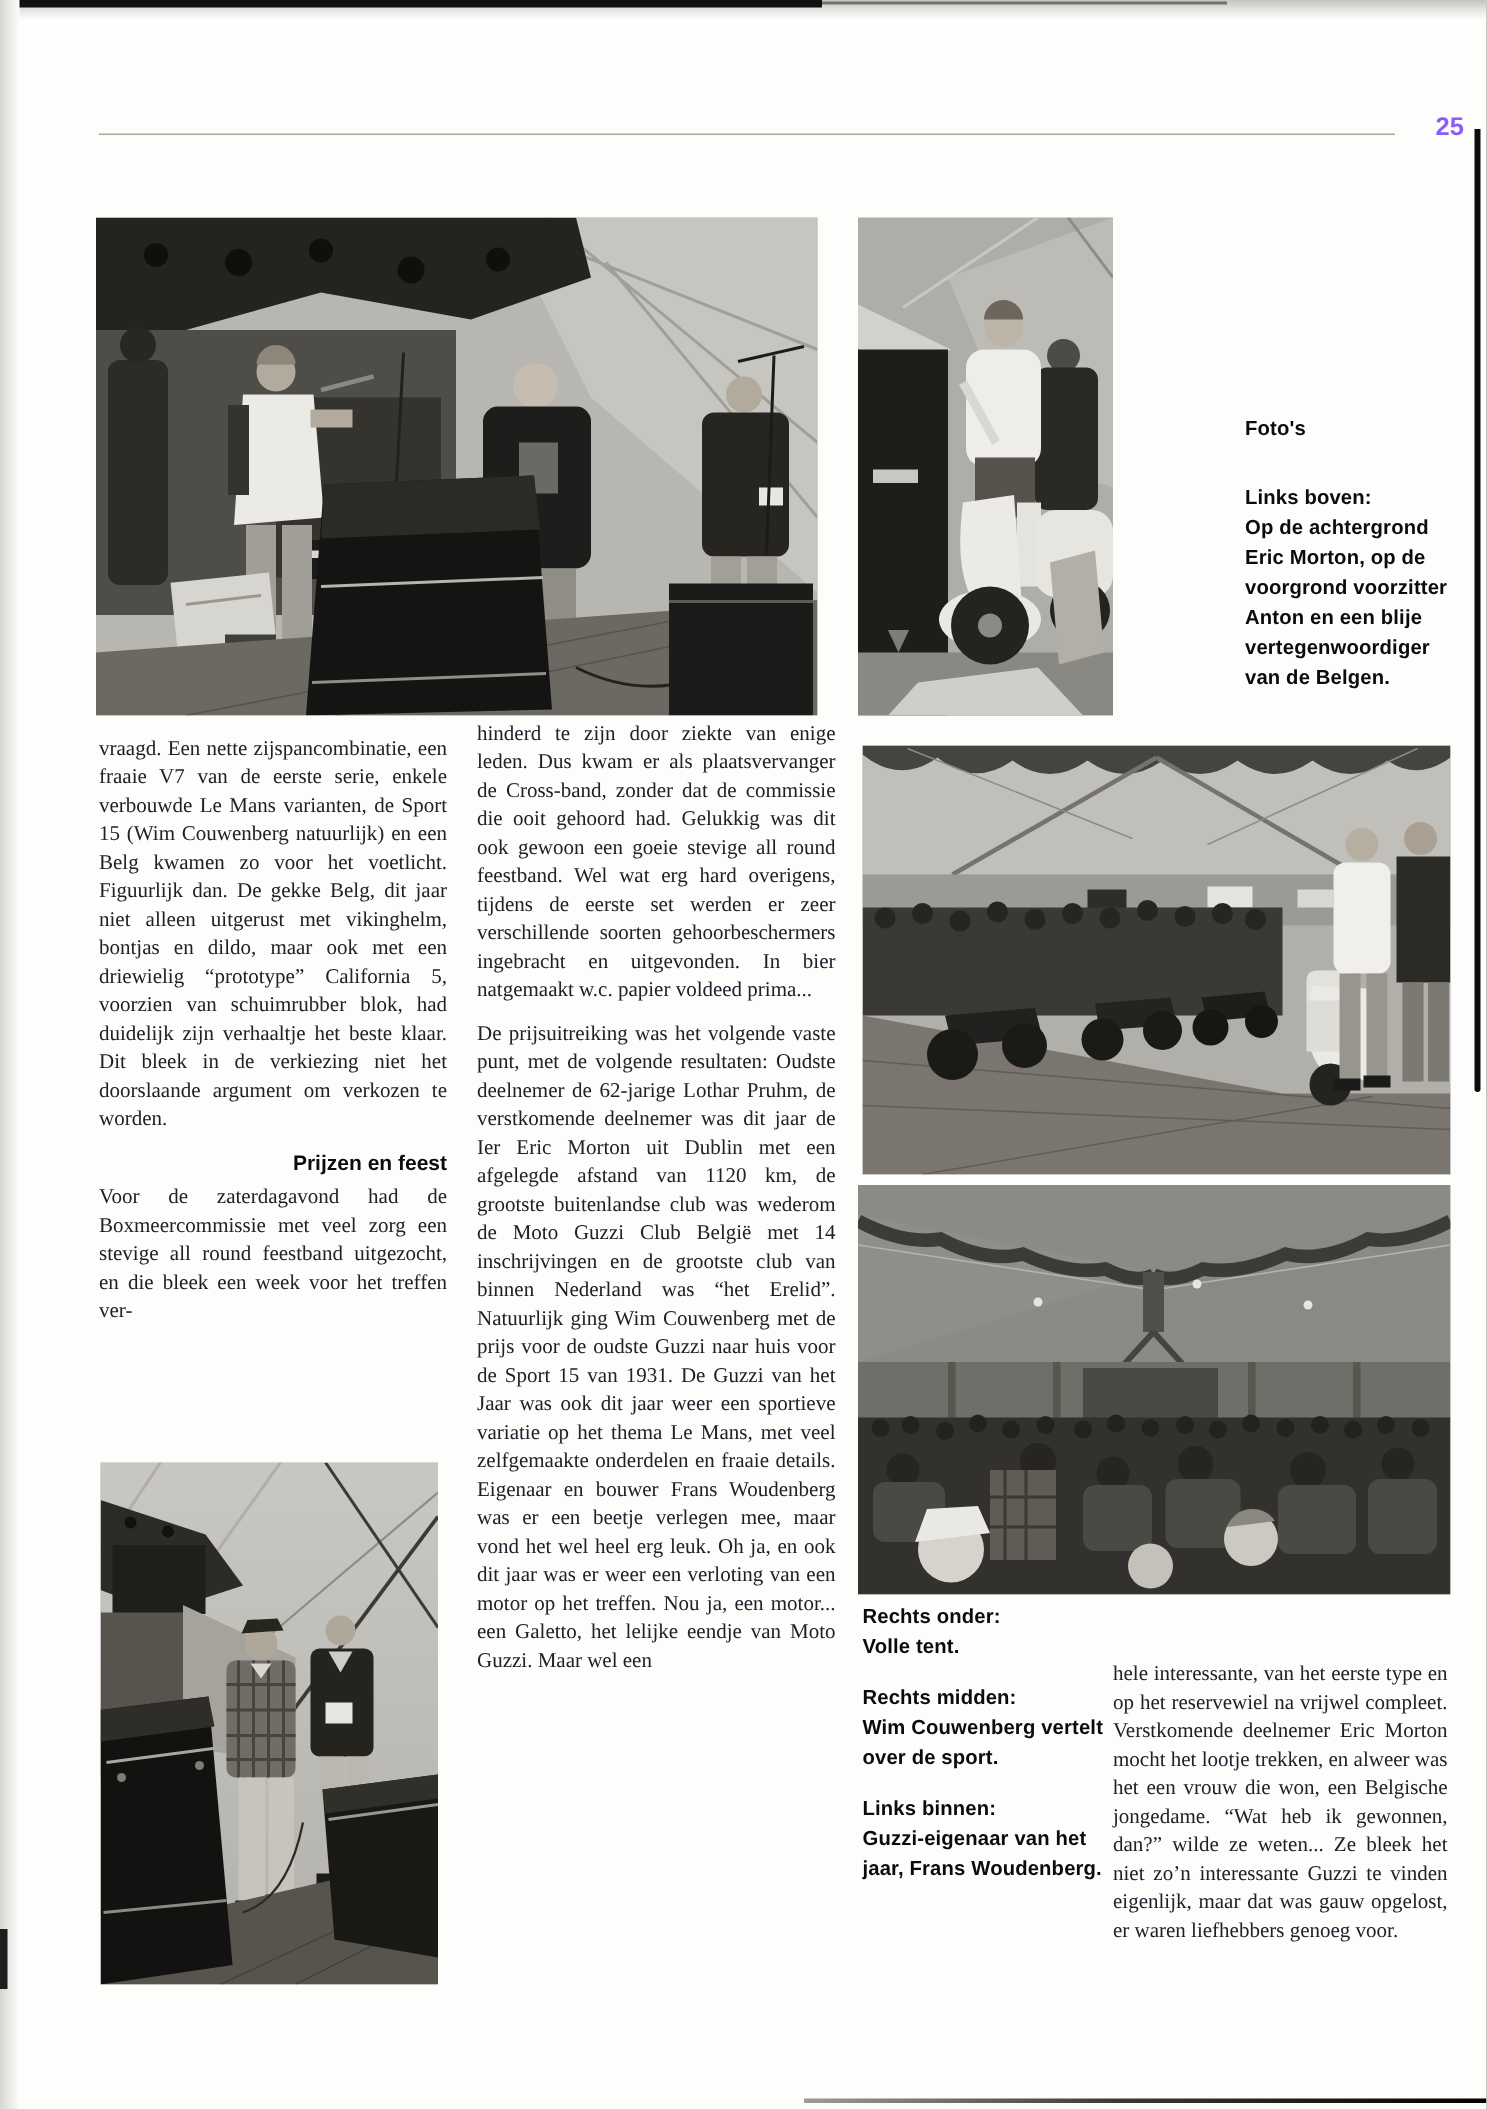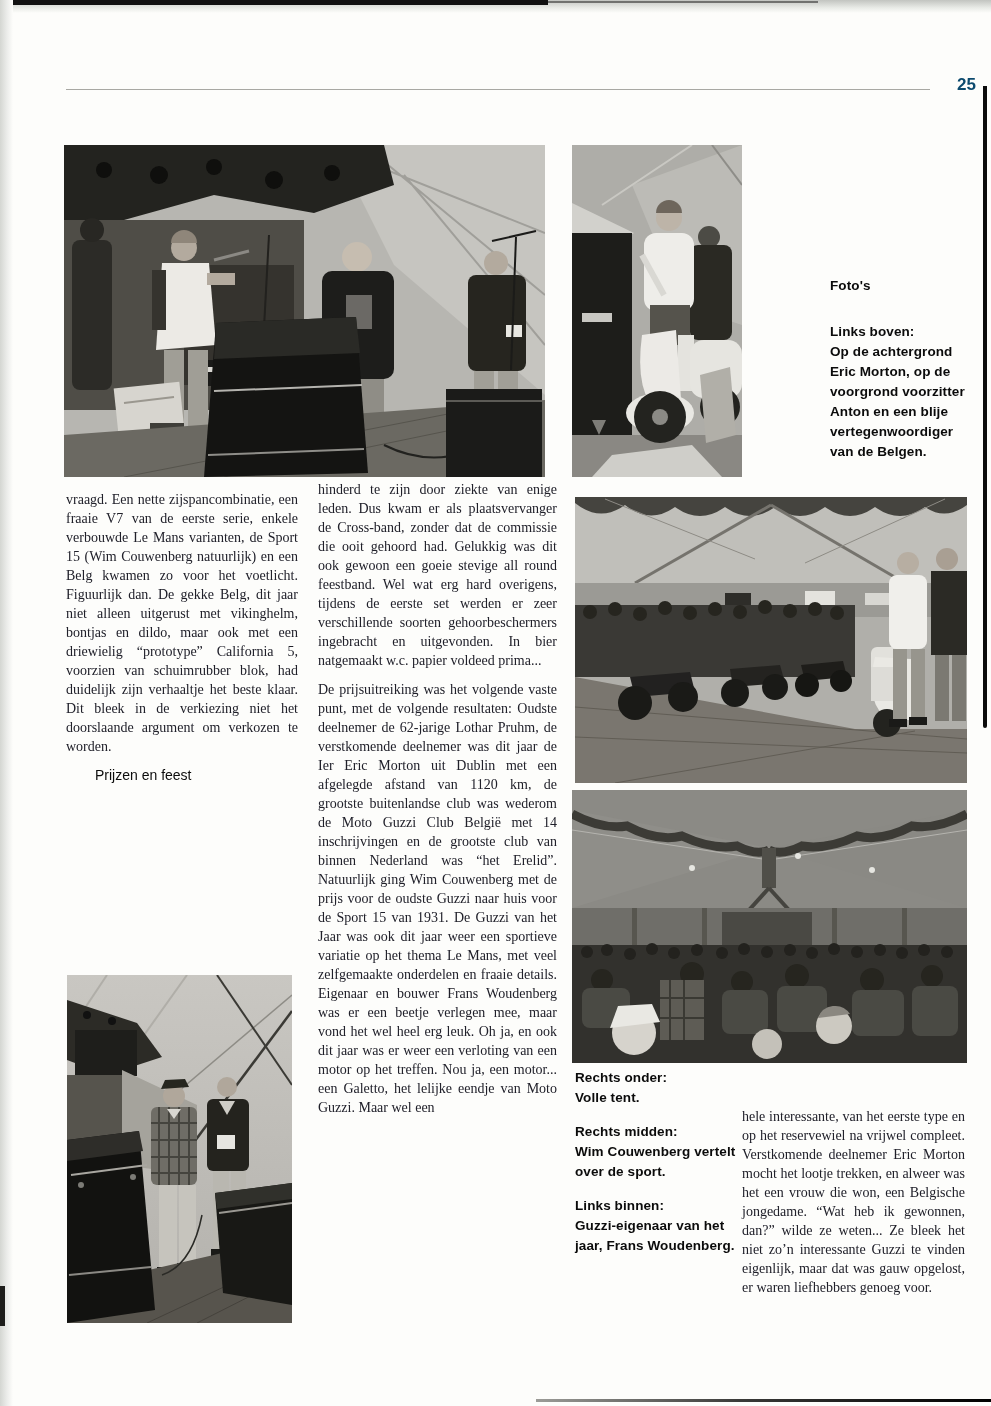--- a/index.html
+++ b/index.html
@@ -15,30 +15,30 @@
   .scan-top-line2{position:absolute;left:548px;top:1px;width:270px;height:2px;background:#4a4a48;opacity:.7;}
   .scan-left-strip{position:absolute;left:0;top:0;width:13px;height:1406px;
     background:linear-gradient(90deg,#d4d6d2 0%,#ecedeb 55%,#fdfdfb 100%);}
   .scan-right-line{position:absolute;left:983px;top:86px;width:4px;height:642px;background:#0c0c0c;border-radius:0 0 2px 2px;}
   .scan-bottom-line{position:absolute;left:536px;top:1399px;width:455px;height:3px;
     background:linear-gradient(90deg,#9c9c98 0%,#3a3a38 45%,#000 100%);}
   .scan-bottom-nub{position:absolute;left:0;top:1286px;width:5px;height:40px;background:#1d1d1b;}
 
   .rule{position:absolute;left:66px;top:89px;width:864px;height:1px;background:#a8a8a3;}
   .page-num{position:absolute;left:936px;top:75px;width:40px;text-align:right;
-    font-family:"Liberation Sans",sans-serif;font-weight:bold;font-size:17px;color:#0c4a6e;}
+    font-family:"Liberation Sans",sans-serif;font-weight:bold;font-size:17px;color:#8b5cf6;}
 
   .photo{position:absolute;overflow:hidden;background:#b5b4af;}
   .photo svg{display:block;width:100%;height:100%;}
 
   .body-col{position:absolute;color:#20202a;font-size:14px;line-height:19px;text-align:justify;}
   .body-col p{margin:0 0 10px 0;}
   .body-col p:last-child{margin-bottom:0;}
-  .sub-head{font-family:"Liberation Sans",sans-serif;font-weight:normal;font-size:14px;
-    color:#0c0c0c;margin:4px 0 4px 0;text-align:left;padding-left:29px;}
+  .sub-head{font-family:"Liberation Sans",sans-serif;font-weight:bold;font-size:14px;
+    color:#0c0c0c;margin:4px 0 4px 0;text-align:right;padding-left:29px;}
 
   .caption-col{position:absolute;font-family:"Liberation Sans",sans-serif;font-weight:bold;
     font-size:13.5px;line-height:20px;color:#0b0b0b;letter-spacing:.1px;}
   .caption-group{margin-bottom:14px;}
   .caption-header{margin-bottom:26px;}
 </style>
 </head>
 <body>
 
 <div class="page">
@@ -148,20 +148,21 @@
     <div class="caption-header">Foto's</div>
     <div class="caption-group">
       <div>Links boven:</div>
       <div>Op de achtergrond Eric Morton, op de voorgrond voorzitter Anton en een blije vertegenwoordiger van de Belgen.</div>
     </div>
   </div>
 
   <div class="body-col" style="left:66px;top:490px;width:232px;">
     <p>vraagd. Een nette zijspancombinatie, een fraaie V7 van de eerste serie, enkele verbouwde Le Mans varianten, de Sport 15 (Wim Couwenberg natuurlijk) en een Belg kwamen zo voor het voetlicht. Figuurlijk dan. De gekke Belg, dit jaar niet alleen uitgerust met vikinghelm, bontjas en dildo, maar ook met een driewielig “prototype” California 5, voorzien van schuimrubber blok, had duidelijk zijn verhaaltje het beste klaar. Dit bleek in de verkiezing niet het doorslaande argument om verkozen te worden.</p>
     <div class="sub-head">Prijzen en feest</div>
+    <p>Voor de zaterdagavond had de Boxmeercommissie met veel zorg een stevige all round feestband uitgezocht, en die bleek een week voor het treffen ver-</p>
   </div>
 
   <div class="body-col" style="left:318px;top:480px;width:239px;">
     <p>hinderd te zijn door ziekte van enige leden. Dus kwam er als plaatsvervanger de Cross-band, zonder dat de commissie die ooit gehoord had. Gelukkig was dit ook gewoon een goeie stevige all round feestband. Wel wat erg hard overigens, tijdens de eerste set werden er zeer verschillende soorten gehoorbeschermers ingebracht en uitgevonden. In bier natgemaakt w.c. papier voldeed prima...</p>
     <p>De prijsuitreiking was het volgende vaste punt, met de volgende resultaten: Oudste deelnemer de 62-jarige Lothar Pruhm, de verstkomende deelnemer was dit jaar de Ier Eric Morton uit Dublin met een afgelegde afstand van 1120 km, de grootste buitenlandse club was wederom de Moto Guzzi Club België met 14 inschrijvingen en de grootste club van binnen Nederland was “het Erelid”. Natuurlijk ging Wim Couwenberg met de prijs voor de oudste Guzzi naar huis voor de Sport 15 van 1931. De Guzzi van het Jaar was ook dit jaar weer een sportieve variatie op het thema Le Mans, met veel zelfgemaakte onderdelen en fraaie details. Eigenaar en bouwer Frans Woudenberg was er een beetje verlegen mee, maar vond het wel heel erg leuk. Oh ja, en ook dit jaar was er weer een verloting van een motor op het treffen. Nou ja, een motor... een Galetto, het lelijke eendje van Moto Guzzi. Maar wel een</p>
   </div>
 
   <div class="photo" style="left:575px;top:497px;width:392px;height:286px;">
     <svg viewBox="0 0 392 286" preserveAspectRatio="none">
       <rect width="392" height="286" fill="#b0afaa"></rect>

